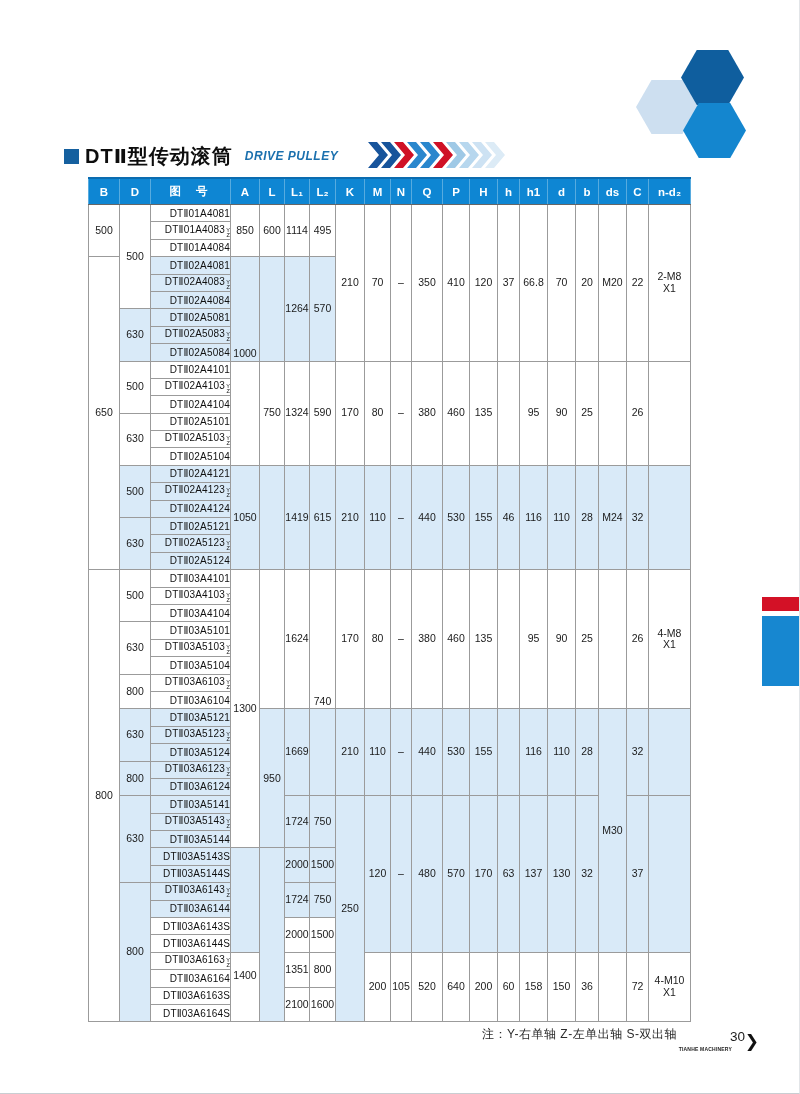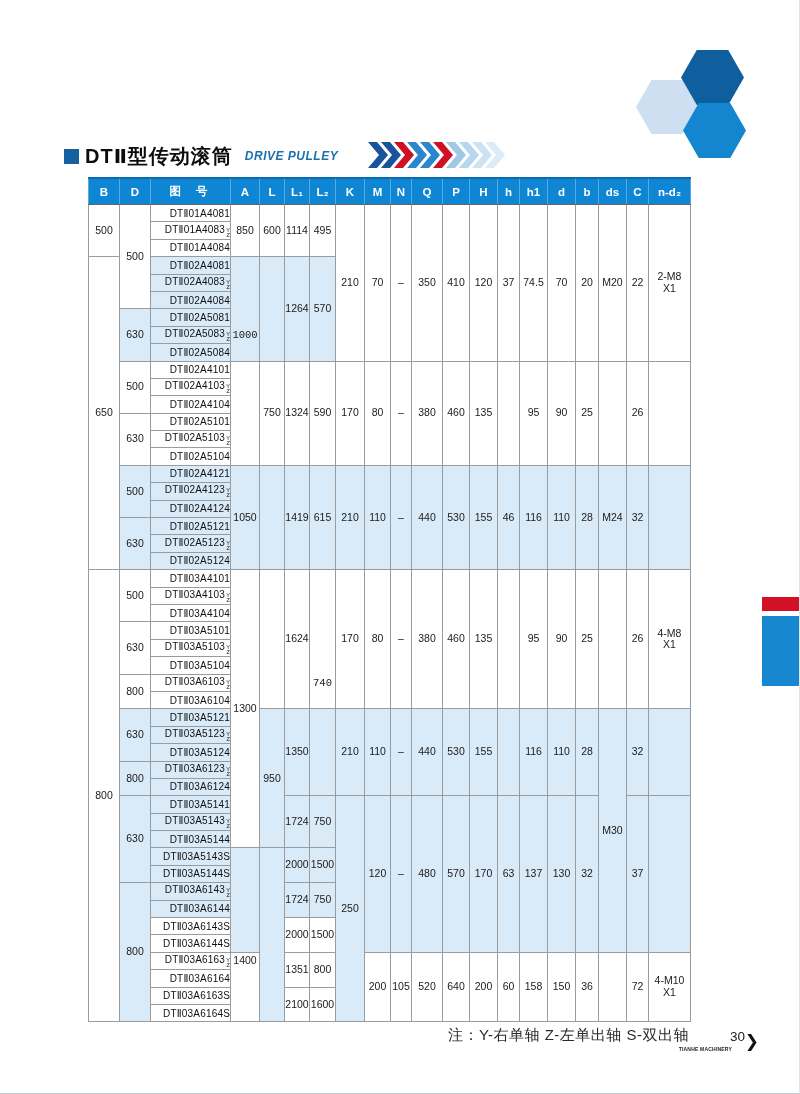--- a/index.html
+++ b/index.html
@@ -32,27 +32,27 @@
   table{border-collapse:collapse;table-layout:fixed;width:602px;}
   th{background:#0e86d3;color:#fff;font-size:11.5px;font-weight:bold;height:25px;
      border:1px solid #57abdf;border-top:2px solid #0b6cb0;border-bottom:1px solid #666;padding:0;}
   th.gh{letter-spacing:4px;font-family:Liberation Mono, monospace;}
   tbody tr{height:17.4px;}
   tr.blue{background:#d9eaf8;}
   td{border:1px solid #9b9b9b;font-size:10.5px;text-align:center;padding:0;color:#1a1a1a;
      white-space:pre-line;line-height:1.12;overflow:hidden;}
   td.colB{background:#fff;}
   td.model{text-align:right;padding-left:12px;font-size:10px;color:#101010;letter-spacing:.2px;white-space:nowrap;}
-  td.va-b{vertical-align:bottom;padding-bottom:19px;font-family:Liberation Mono, monospace;}
-  td.va-t{vertical-align:top;padding-top:2px;}
+  td.va-b{vertical-align:bottom;padding-bottom:1px;}
+  td.va-t{vertical-align:top;padding-top:17px;}
   .yz{display:inline-flex;flex-direction:column;font-size:5.5px;line-height:5px;margin-left:1px;vertical-align:1px;}
   .yz i{font-style:normal;}
 
   
-  .note{position:absolute;top:1026px;right:110px;font-size:15px;color:#2b2b2b;letter-spacing:.5px;}
+  .note{position:absolute;top:1026px;right:122px;font-size:12px;color:#2b2b2b;letter-spacing:.5px;}
   .pnum{position:absolute;top:1029px;right:54px;font-size:13.5px;color:#1c1c1c;}
   .brand{position:absolute;top:1046px;right:67px;font-size:5px;font-weight:bold;color:#1c1c1c;letter-spacing:.2px;}
   .pchev{position:absolute;top:1031px;right:40px;font-size:17px;font-weight:bold;color:#111;}
 </style>
 </head>
 <body>
 
 <div class="page">
 
   <div class="titlebar">
@@ -137,21 +137,21 @@
             <td rowspan="3">600</td>
             <td rowspan="3">1114</td>
             <td rowspan="3">495</td>
             <td rowspan="9">210</td>
             <td rowspan="9">70</td>
             <td rowspan="9">–</td>
             <td rowspan="9">350</td>
             <td rowspan="9">410</td>
             <td rowspan="9">120</td>
             <td rowspan="9">37</td>
-            <td rowspan="9">74.5</td>
+            <td rowspan="9">66.8</td>
             <td rowspan="9">70</td>
             <td rowspan="9">20</td>
             <td rowspan="9">M20</td>
             <td rowspan="9">22</td>
             <td rowspan="9">2-M8
 X1</td>
           </tr>
           <tr>
             <td class="model"><span>DTⅡ01A4083</span><span class="yz">
                 <i>Y</i>
@@ -329,21 +329,21 @@
                 <i>Z</i>
               </span></td>
           </tr>
           <tr>
             <td class="model">DTⅡ03A6104</td>
           </tr>
           <tr class="blue">
             <td rowspan="3">630</td>
             <td class="model">DTⅡ03A5121</td>
             <td rowspan="8">950</td>
-            <td rowspan="5">1350</td>
+            <td rowspan="5">1669</td>
             <td rowspan="5"></td>
             <td rowspan="5">210</td>
             <td rowspan="5">110</td>
             <td rowspan="5">–</td>
             <td rowspan="5">440</td>
             <td rowspan="5">530</td>
             <td rowspan="5">155</td>
             <td rowspan="5"></td>
             <td rowspan="5">116</td>
             <td rowspan="5">110</td>

